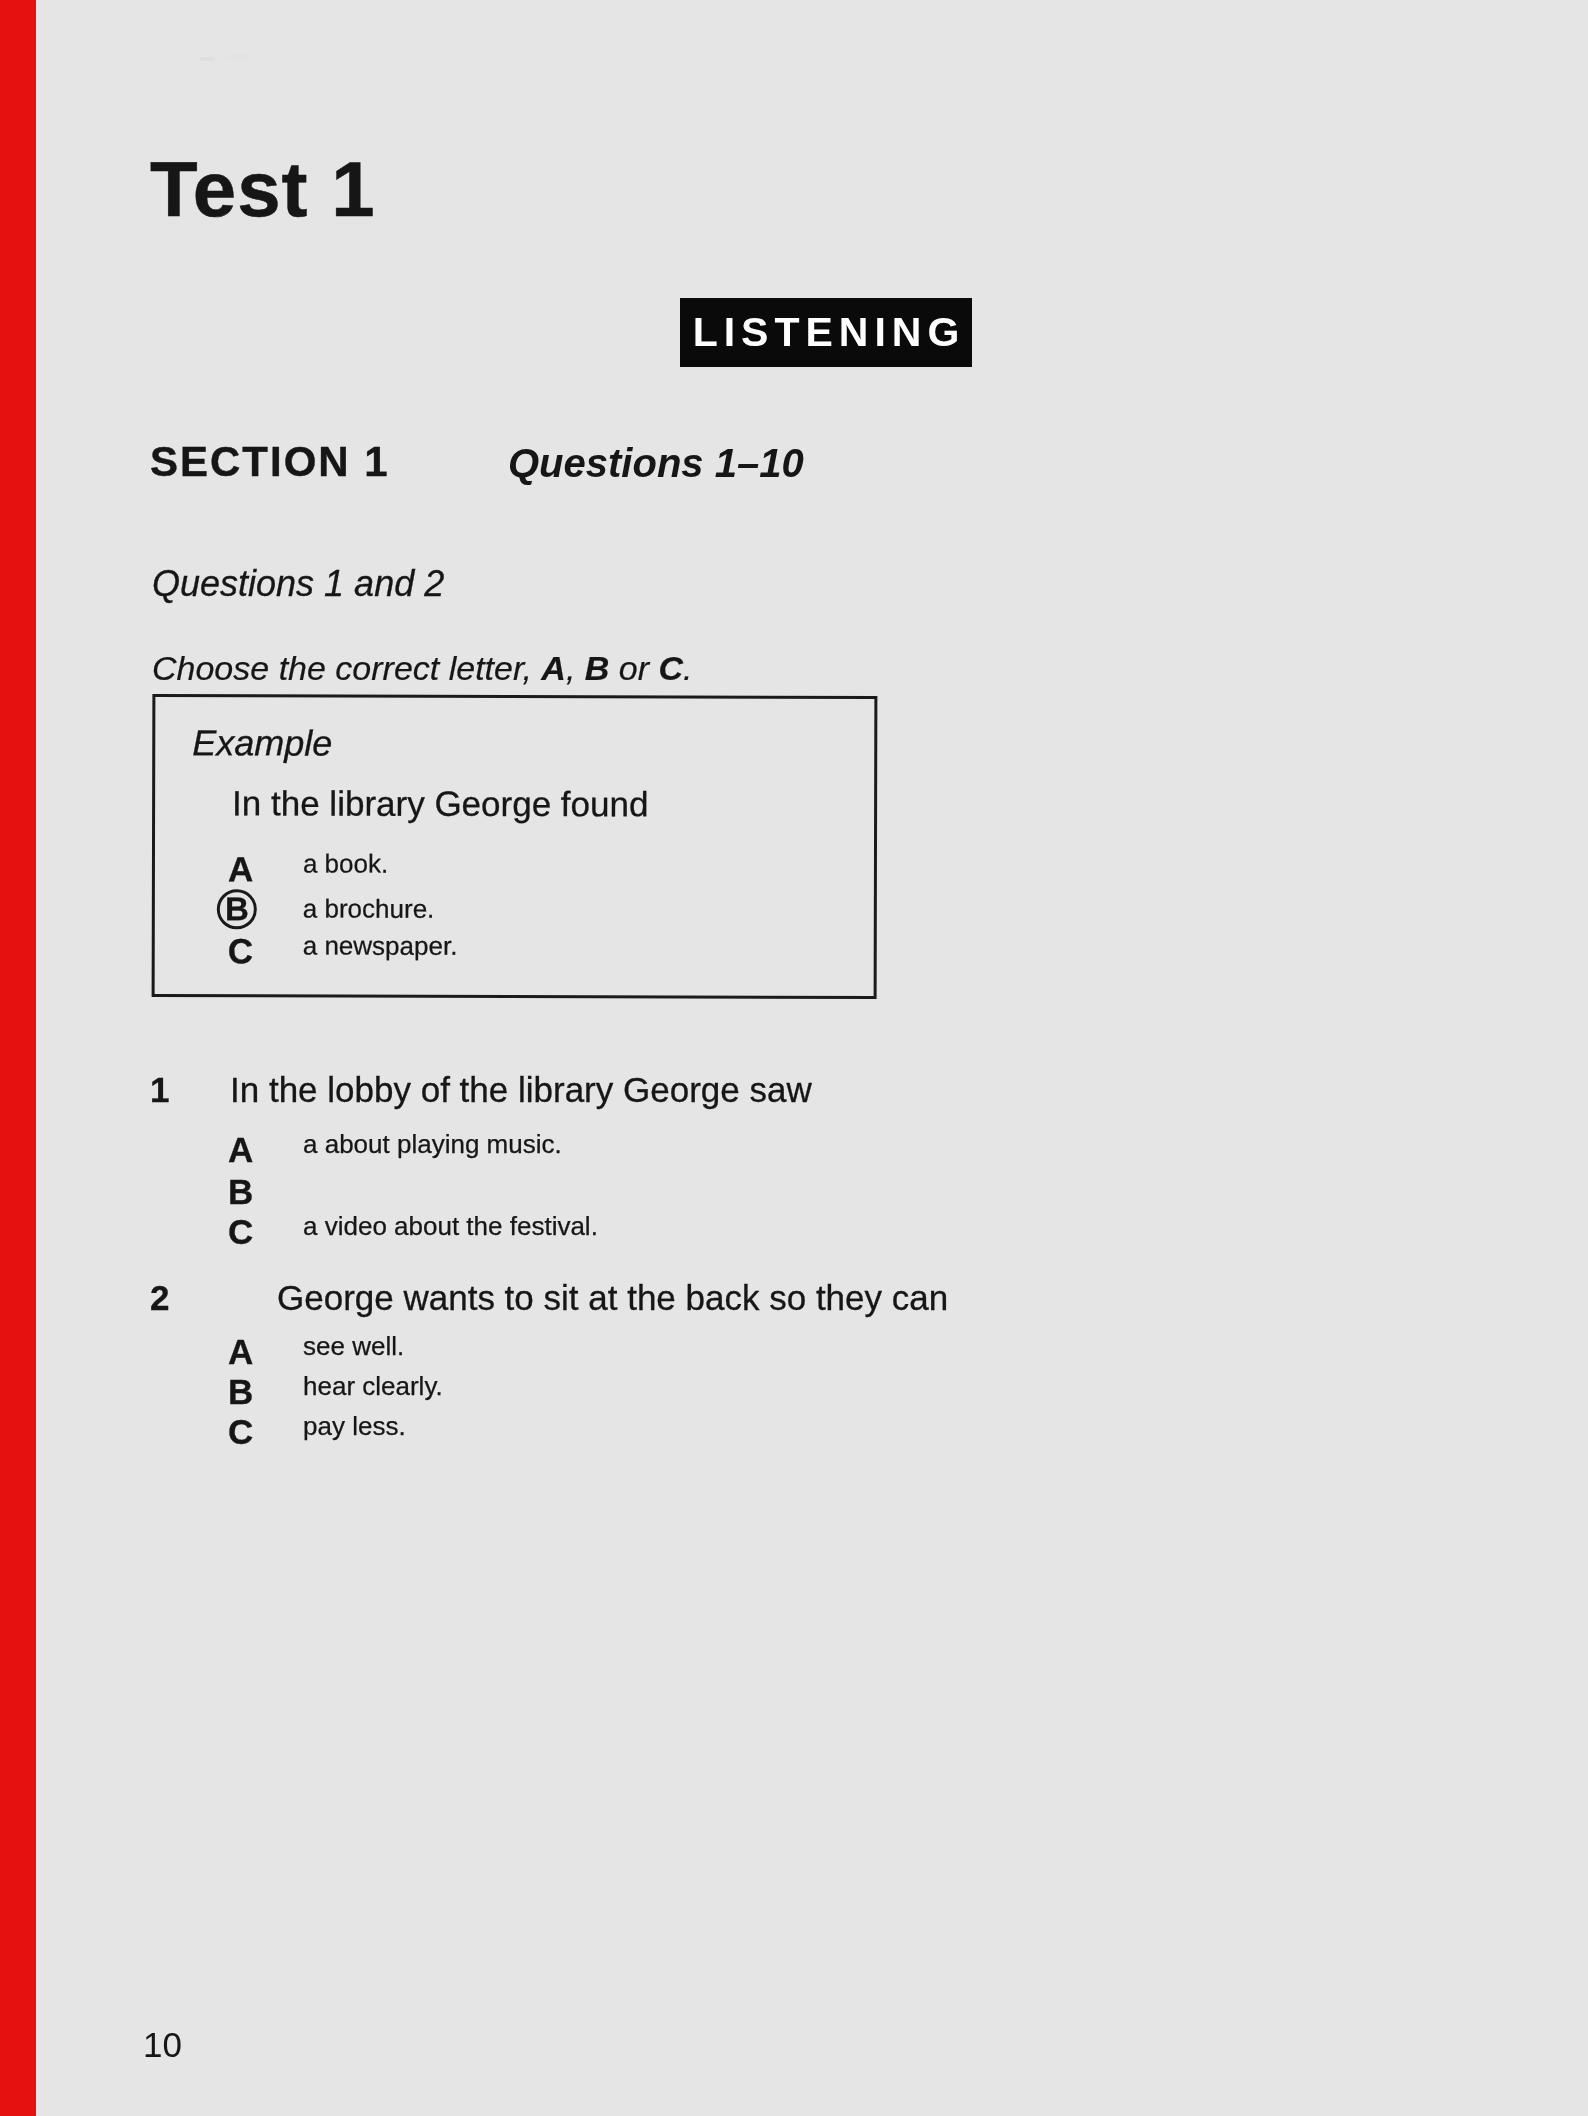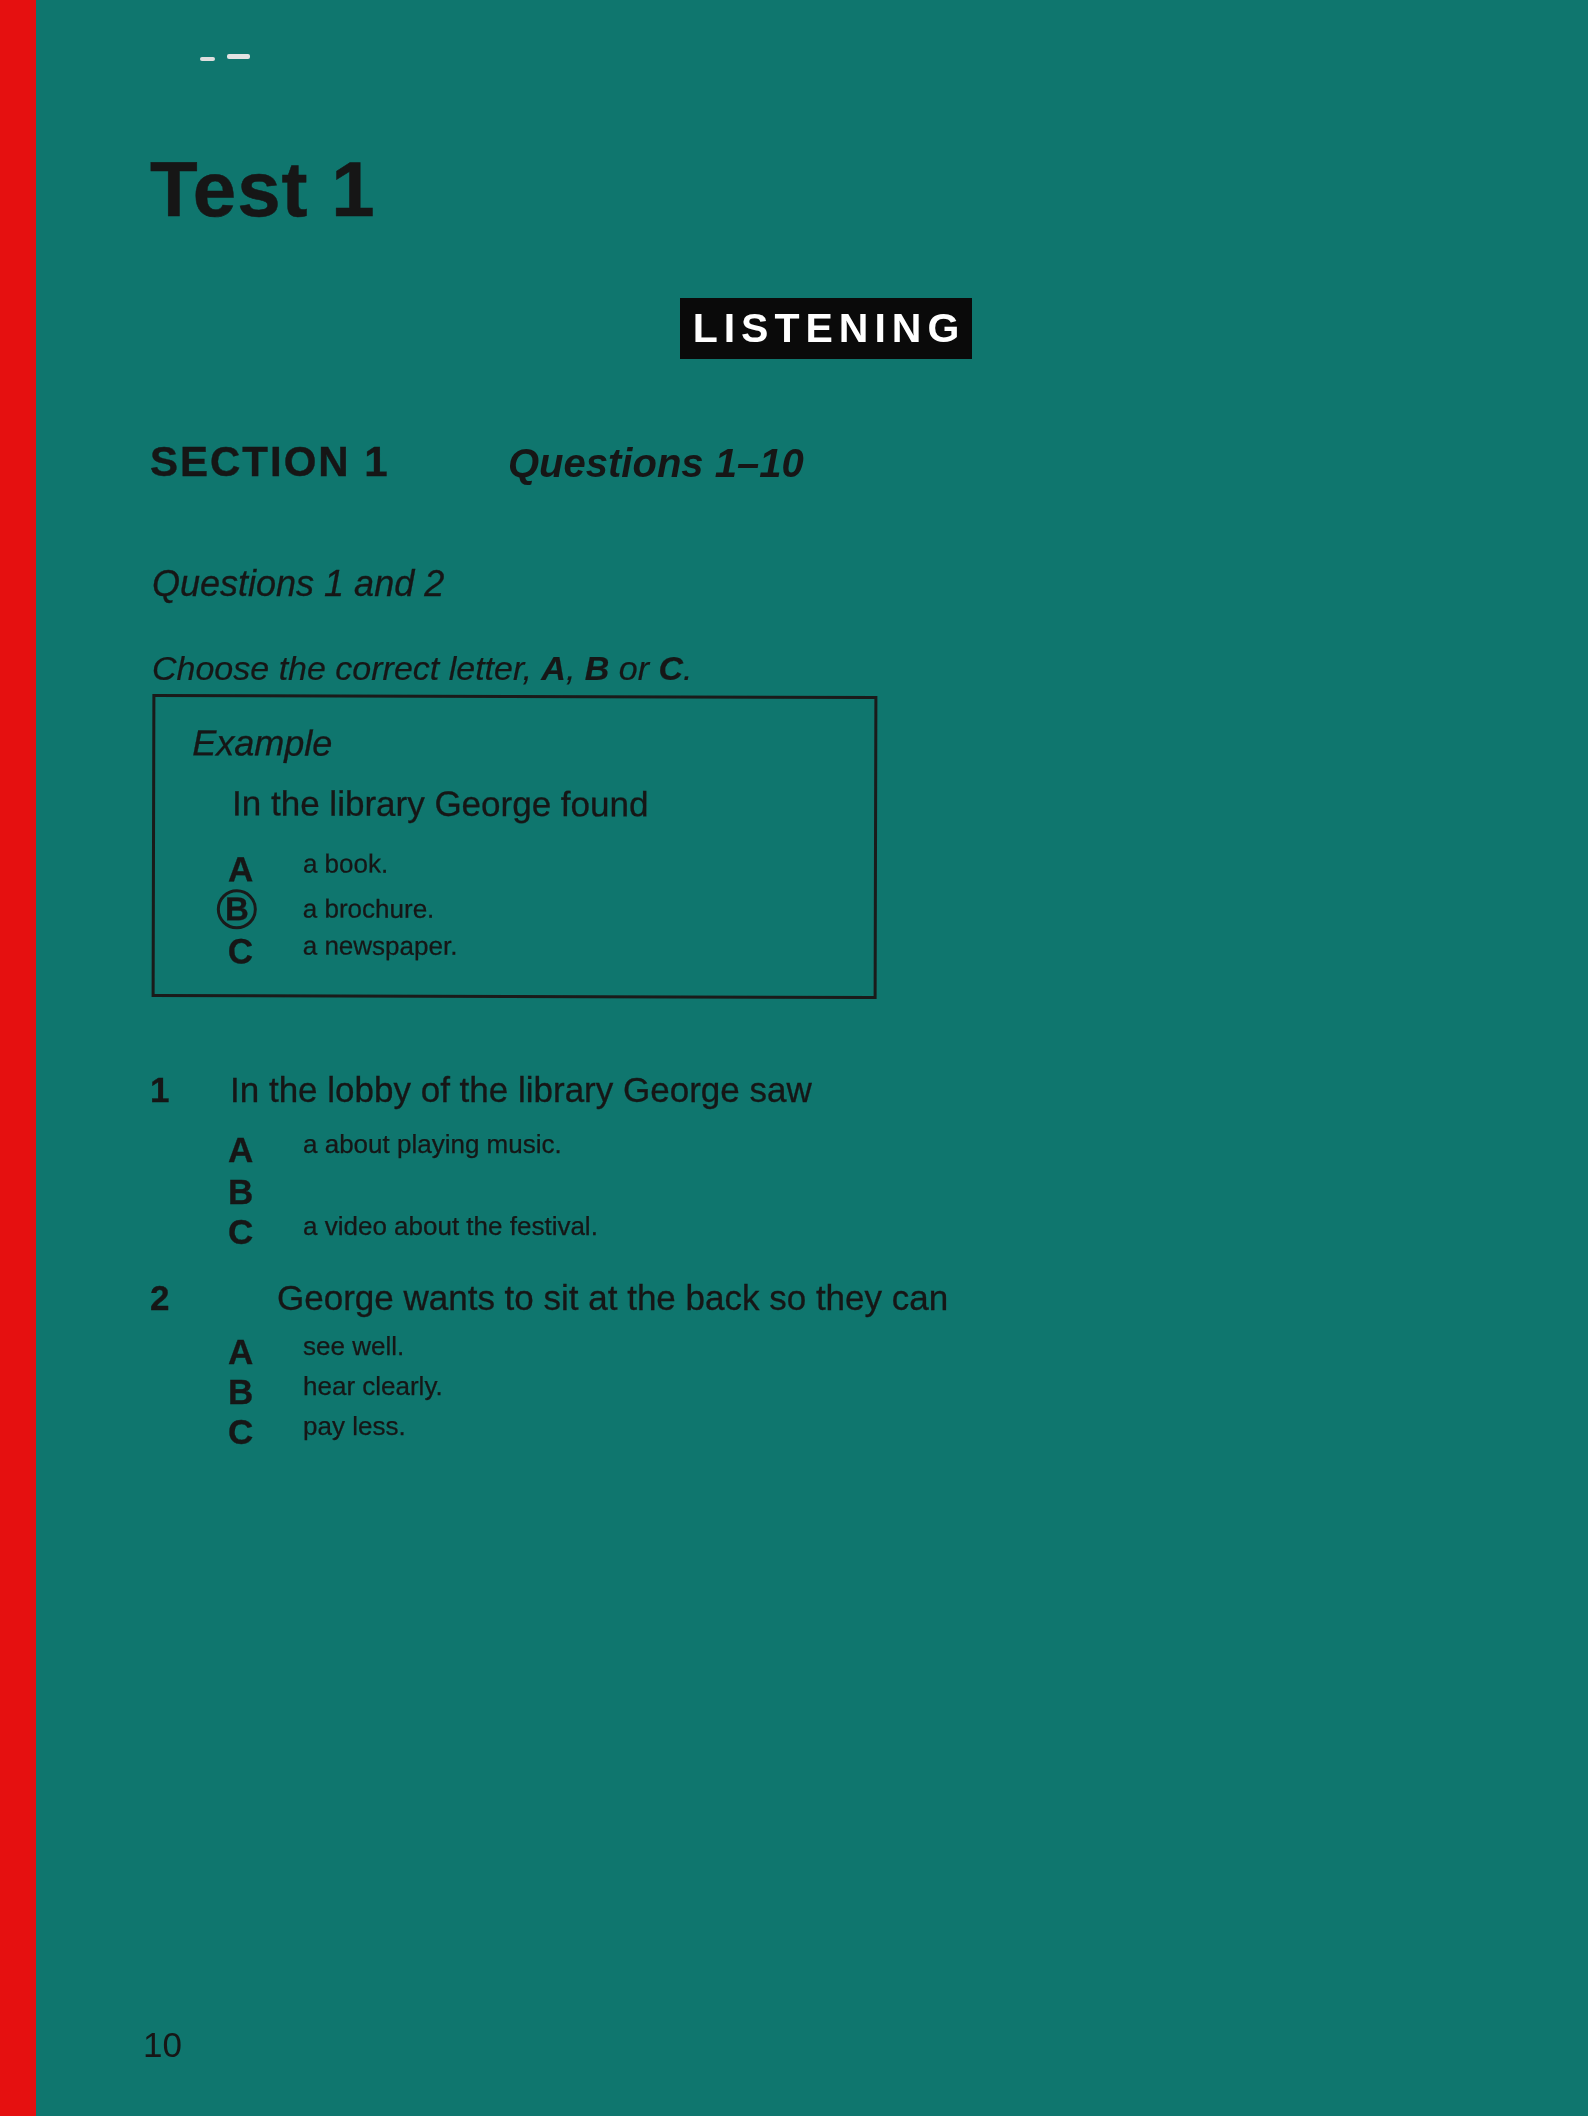--- a/index.html
+++ b/index.html
@@ -1,38 +1,38 @@
 <!DOCTYPE html>
 <html><head>
 <meta charset="utf-8">
 <style>
   html,body{margin:0;padding:0;background:#ffffff;}
   .page{
     position:relative;
     width:1588px;height:2116px;
-    background:#0f766e;
+    background:#e5e5e5;
     overflow:hidden;
     font-family:"Liberation Sans","DejaVu Sans",sans-serif;
     color:#161616;
     text-align:center;
   }
   .abs{position:absolute;}
   
   .stripe{left:0;top:0;width:36px;height:2116px;}
   
   .artifact1{left:200px;top:57px;width:15px;height:4px;background:#dedede;border-radius:2px;}
   .artifact2{left:227px;top:54px;width:23px;height:5px;background:#e3e3e3;border-radius:2px;}
   .test-title{
     left:150px;top:150px;
     font-size:78px;font-weight:bold;letter-spacing:1px;
     -webkit-text-stroke:0.5px #161616;
     white-space:nowrap;line-height:1;
   }
   .banner{
-    left:680px;top:298px;width:292px;height:61px;
+    left:680px;top:298px;width:292px;height:69px;
     display:flex;align-items:center;justify-content:center;
   }
   .banner-label{
     font-size:41px;font-weight:bold;letter-spacing:6px;
     white-space:nowrap;line-height:1;padding-left:6px;
   }
   .section-heading{
     left:150px;top:441px;
     font-size:42px;font-weight:bold;letter-spacing:2px;
     -webkit-text-stroke:0.4px #161616;

